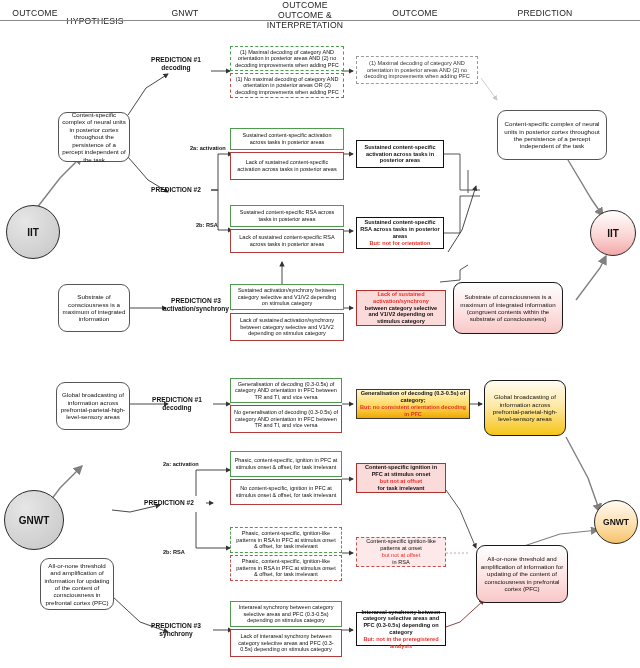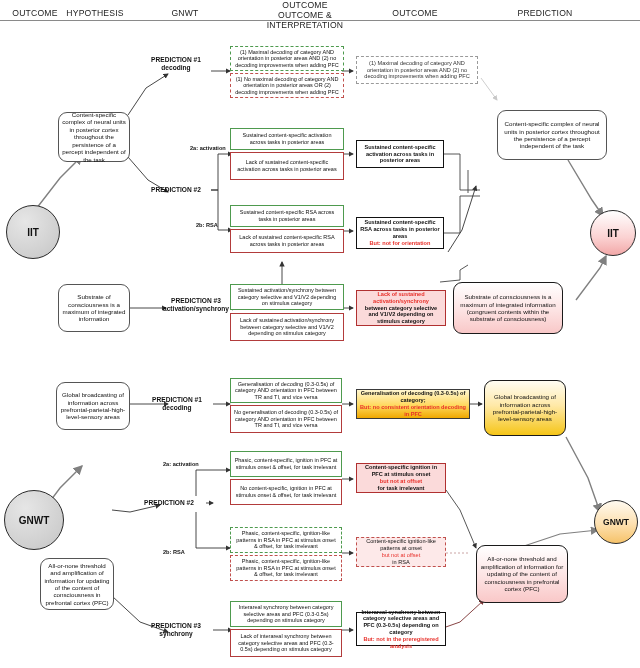--- a/index.html
+++ b/index.html
@@ -56,21 +56,21 @@
   .circ.grey{background:radial-gradient(circle at 35% 30%,#e6e6e6,#cfcfcf 70%,#c2c2c2 100%);}
   .circ.pink{background:linear-gradient(to bottom,#ffffff 0%,#fbd2d2 60%,#f2a8a8 100%);}
   .circ.gold{background:linear-gradient(to bottom,#fffaf0 0%,#fde0b0 55%,#f6c36a 100%);}
 </style>
 </head>
 <body>
 
 <div id="canvas">
 
   <div class="hdr" style="left:0;top:8px;width:70px;">OUTCOME</div>
-  <div class="hdr" style="left:50px;top:8px;width:90px;">HYPOTHESIS</div>
+  <div class="hdr" style="left:50px;top:16px;width:90px;">HYPOTHESIS</div>
   <div class="hdr" style="left:140px;top:8px;width:90px;">GNWT</div>
   <div class="hdr" style="left:238px;top:0px;width:134px;">
     <div>OUTCOME</div>
     <div>OUTCOME &amp;</div>
     <div>INTERPRETATION</div>
   </div>
   <div class="hdr" style="left:360px;top:8px;width:110px;">OUTCOME</div>
   <div class="hdr" style="left:490px;top:8px;width:110px;">PREDICTION</div>
   <div class="rule"></div>
 

